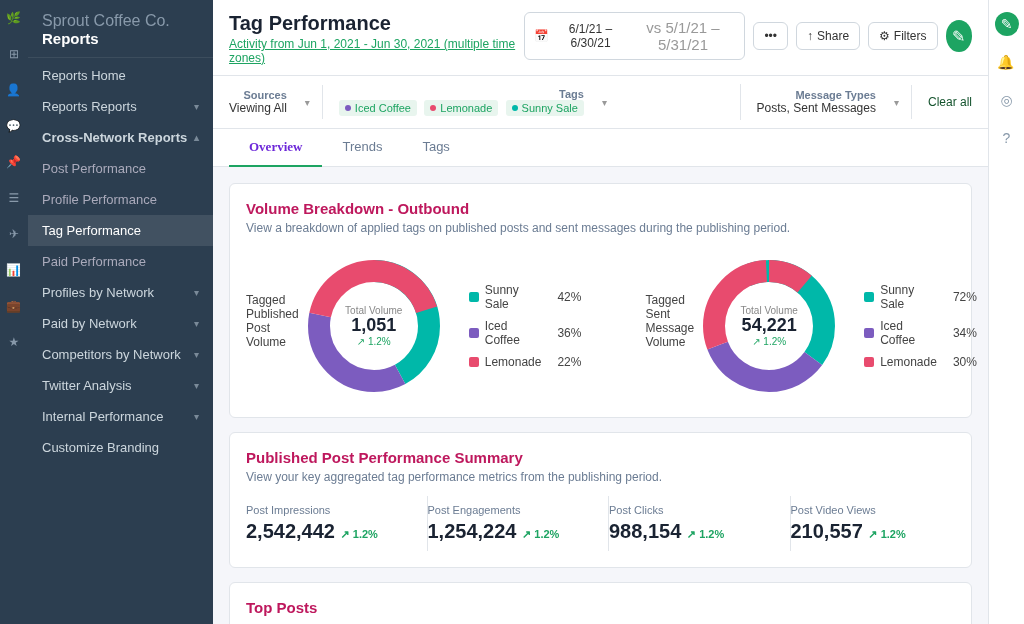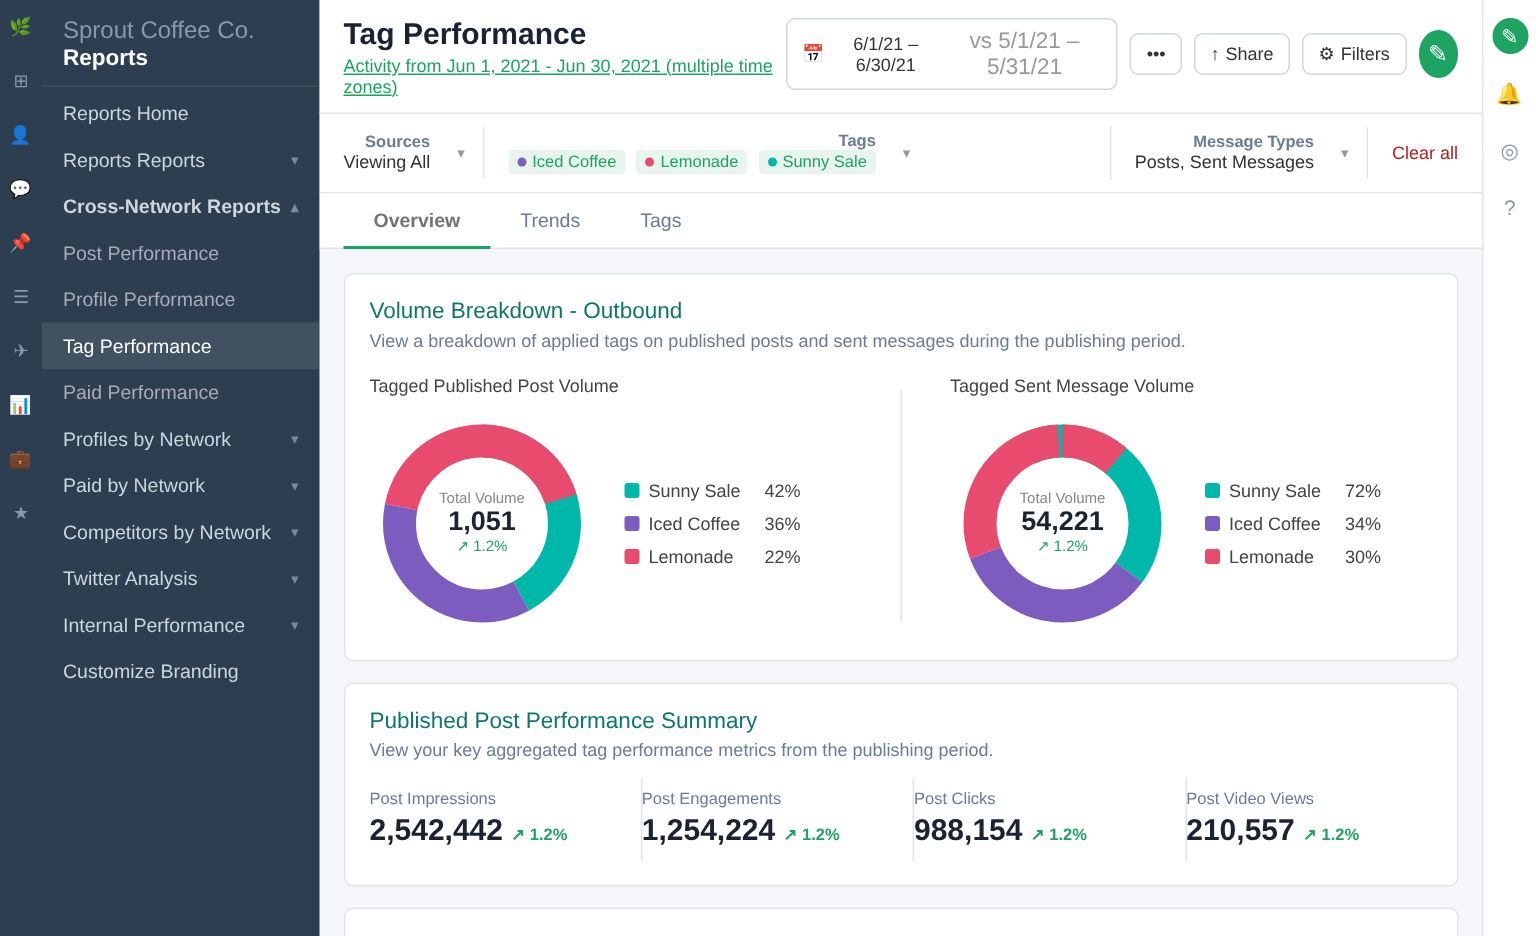--- a/index.html
+++ b/index.html
@@ -117,63 +117,64 @@
     .filter-group:last-child { border-right: none; flex: 1; }
     .filter-label { font-size: 11px; color: #6b7c93; font-weight: 600; display: block; }
     .filter-value { font-size: 12px; color: #333; }
     .filter-tag {
       display: inline-flex; align-items: center; gap: 4px;
       background: #e8f5ee; color: #1DA462; border-radius: 3px;
       padding: 2px 6px; font-size: 11px;
     }
     .filter-tag .dot { width: 6px; height: 6px; border-radius: 50%; display: inline-block; }
     .filter-chevron { color: #999; font-size: 10px; margin-left: 4px; }
-    .clear-all { margin-left: auto; color: #b91c1c; font-size: 12px; cursor: pointer; }
+    .clear-all { margin-left: auto; color: #14532d; font-size: 12px; cursor: pointer; }
 
     
     .tabs {
       background: #fff;
       display: flex;
       border-bottom: 1px solid #e1e5ea;
       padding: 0 16px;
     }
     .tab {
       padding: 10px 20px; font-size: 13px; color: #6b7c93; cursor: pointer;
       border-bottom: 2px solid transparent; margin-bottom: -1px;
     }
-    .tab.active { color: #737373; border-bottom-color: #1DA462; font-weight: 600; }
+    .tab.active { color: #6d28d9; border-bottom-color: #1DA462; font-weight: 600; font-family: Liberation Serif, serif; }
 
     
     .content {
       flex: 1;
       overflow-y: auto;
       padding: 16px;
       background: #f5f6fa;
     }
 
     .card {
       background: #fff;
       border-radius: 6px;
       border: 1px solid #e1e5ea;
       margin-bottom: 14px;
       padding: 16px;
     }
-    .card-title { font-size: 15px; font-weight: 400; color: #0f766e; margin-bottom: 4px; }
+    .card-title { font-size: 15px; font-weight: 700; color: #be185d; margin-bottom: 4px; }
     .card-sub { font-size: 12px; color: #6b7c93; }
 
     
     .charts-row {
       display: flex;
       gap: 32px;
       margin-top: 16px;
     }
     .chart-container {
       flex: 1;
       display: flex;
-      flex-direction: column;
+      flex-direction: row;
+      align-items: center;
     }
     .chart-label { font-size: 12px; color: #444; margin-bottom: 10px; }
     .chart-inner {
       display: flex;
       align-items: center;
       gap: 20px;
     }
     .donut-wrap {
       position: relative;
       width: 150px;

